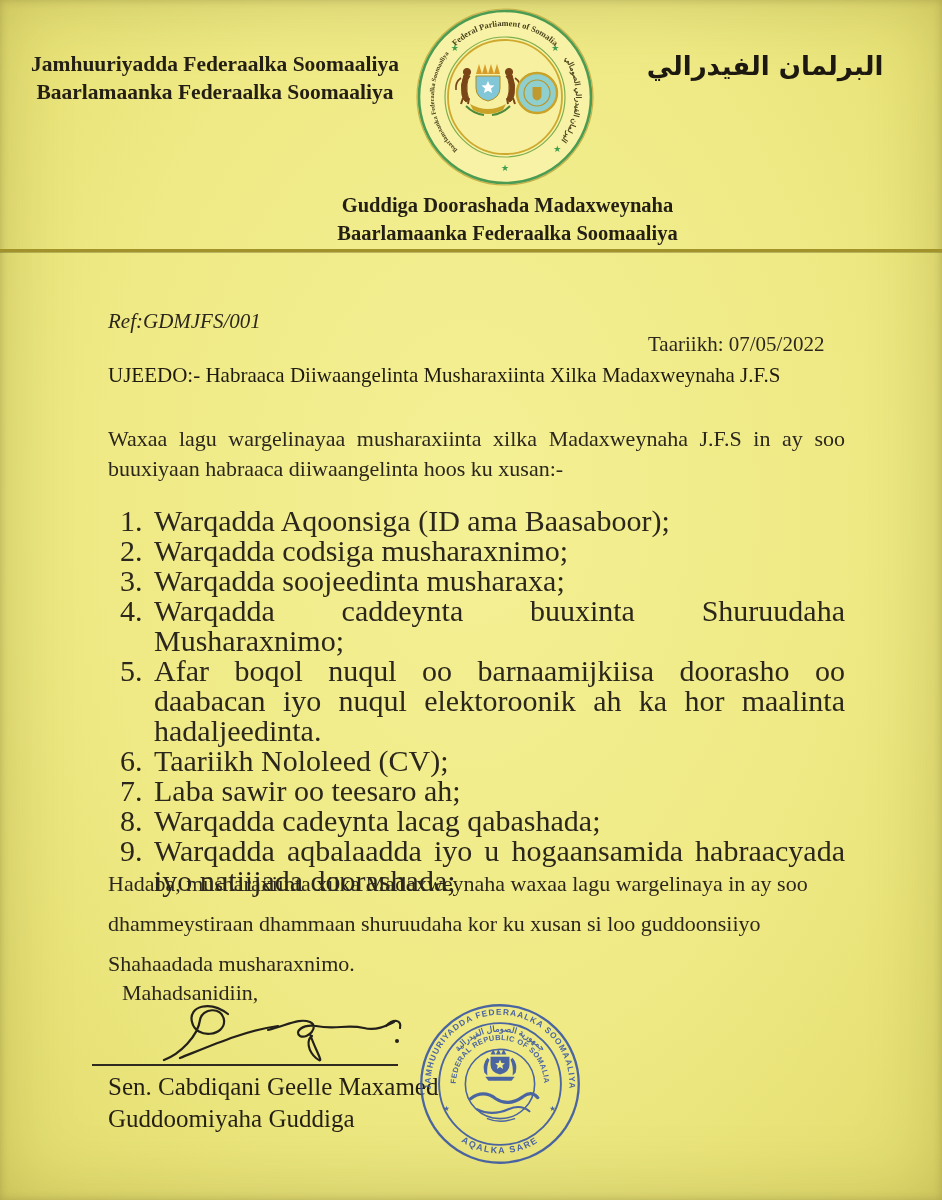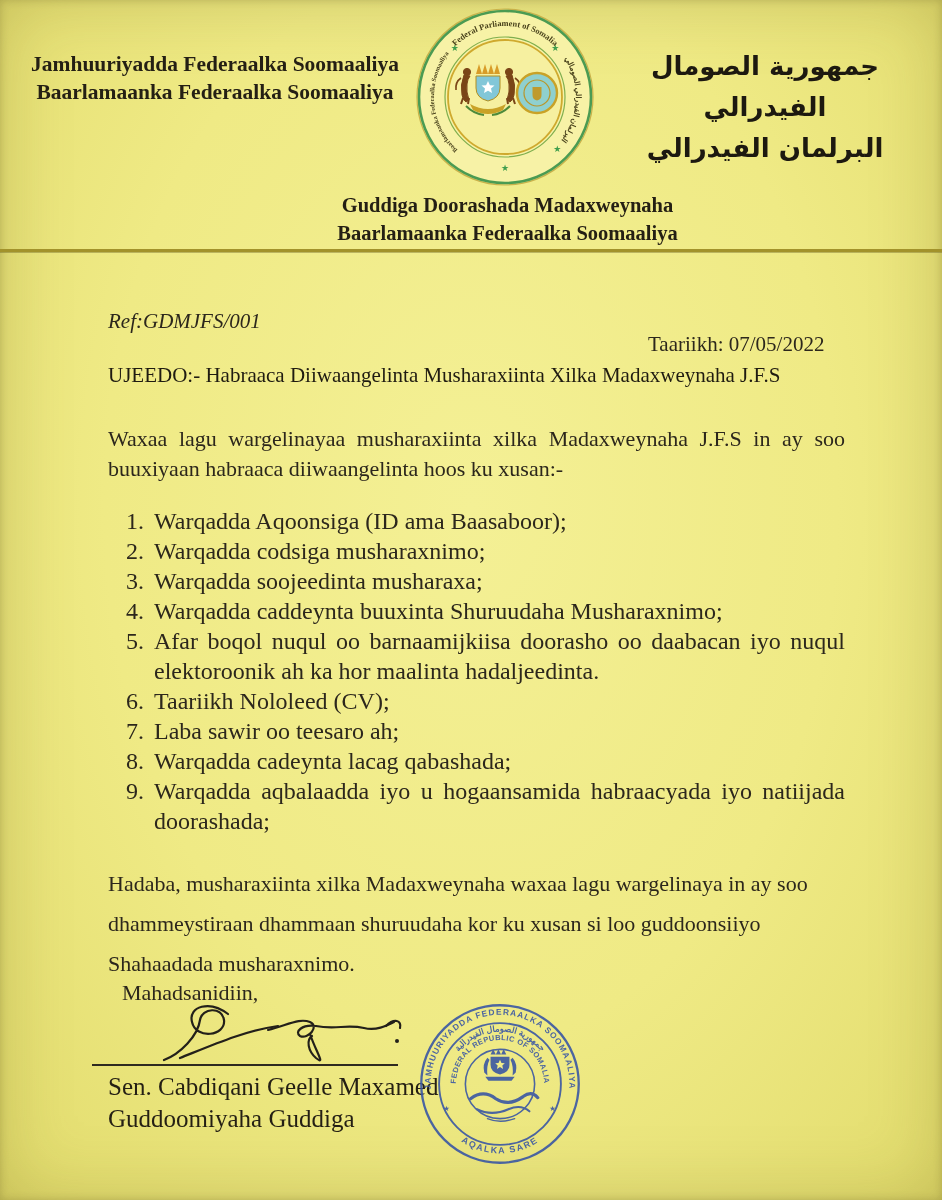--- a/index.html
+++ b/index.html
@@ -15,21 +15,21 @@
   .lh-arabic{right:8px;top:46px;width:338px;text-align:center;direction:rtl;
     font-family:"DejaVu Sans", sans-serif;font-weight:bold;font-size:26px;line-height:41px;color:#1d1910;}
   .committee{left:285px;top:191px;width:445px;text-align:center;
     font-weight:bold;font-size:20.5px;line-height:28px;color:#241f14;}
   .divider{left:0;top:249px;width:942px;height:3px;background:#a2922b;
     box-shadow:0 1px 0 rgba(90,80,20,.35);}
   .date{left:648px;top:284px;font-size:21px;margin-top:48px;}
   .ref{left:108px;top:309px;font-size:21px;font-style:italic;}
   .subject{left:108px;top:363px;width:780px;font-weight:normal;font-size:21px;color:#1f1b11;}
   .intro{left:108px;top:424px;width:737px;font-size:22px;line-height:30px;text-align:justify;}
-  .reqs{left:108px;top:506px;width:737px;font-size:24px;line-height:30px;}
+  .reqs{left:108px;top:506px;width:737px;font-size:30px;line-height:30px;}
   .reqs ol{margin:0;padding-left:42px;}
   .reqs li{text-align:justify;padding-left:4px;margin:0;}
   .closing{left:108px;top:864px;width:732px;font-size:22px;line-height:40px;}
   .thanks{left:122px;top:980px;font-size:22px;}
   .sigline{left:92px;top:1064px;width:306px;height:2px;background:#2e2a20;}
   .signature-svg{left:150px;top:996px;}
   .signer-name{left:108px;top:1070px;font-size:25px;line-height:34px;color:#241f14;}
   .signer-title{left:108px;top:1102px;font-size:25px;line-height:34px;color:#241f14;}
   .seal-svg{left:414px;top:6px;}
   .stamp-svg{left:416px;top:1000px;opacity:.9;}
@@ -87,21 +87,20 @@
     </g>
 
     <g>
       <circle cx="123" cy="87" r="20" fill="#8fd0cf" stroke="#c9a227" stroke-width="2.4"></circle>
       <circle cx="123" cy="87" r="13" fill="none" stroke="#b9952a" stroke-width="1.2"></circle>
       <path d="M118.5 81 h9 v8 q0 4.5 -4.5 5.5 q-4.5 -1 -4.5 -5.5 z" fill="#bf9a2e"></path>
     </g>
   </svg>
 
   <div class="abs lh-arabic">
-    <div>جمهورية الصومال الفيدرالي</div>
     <div>البرلمان الفيدرالي</div>
   </div>
 
   <div class="abs committee">
     <div>Guddiga Doorashada Madaxweynaha</div>
     <div>Baarlamaanka Federaalka Soomaaliya</div>
   </div>
 
   <div class="abs divider"></div>
 

